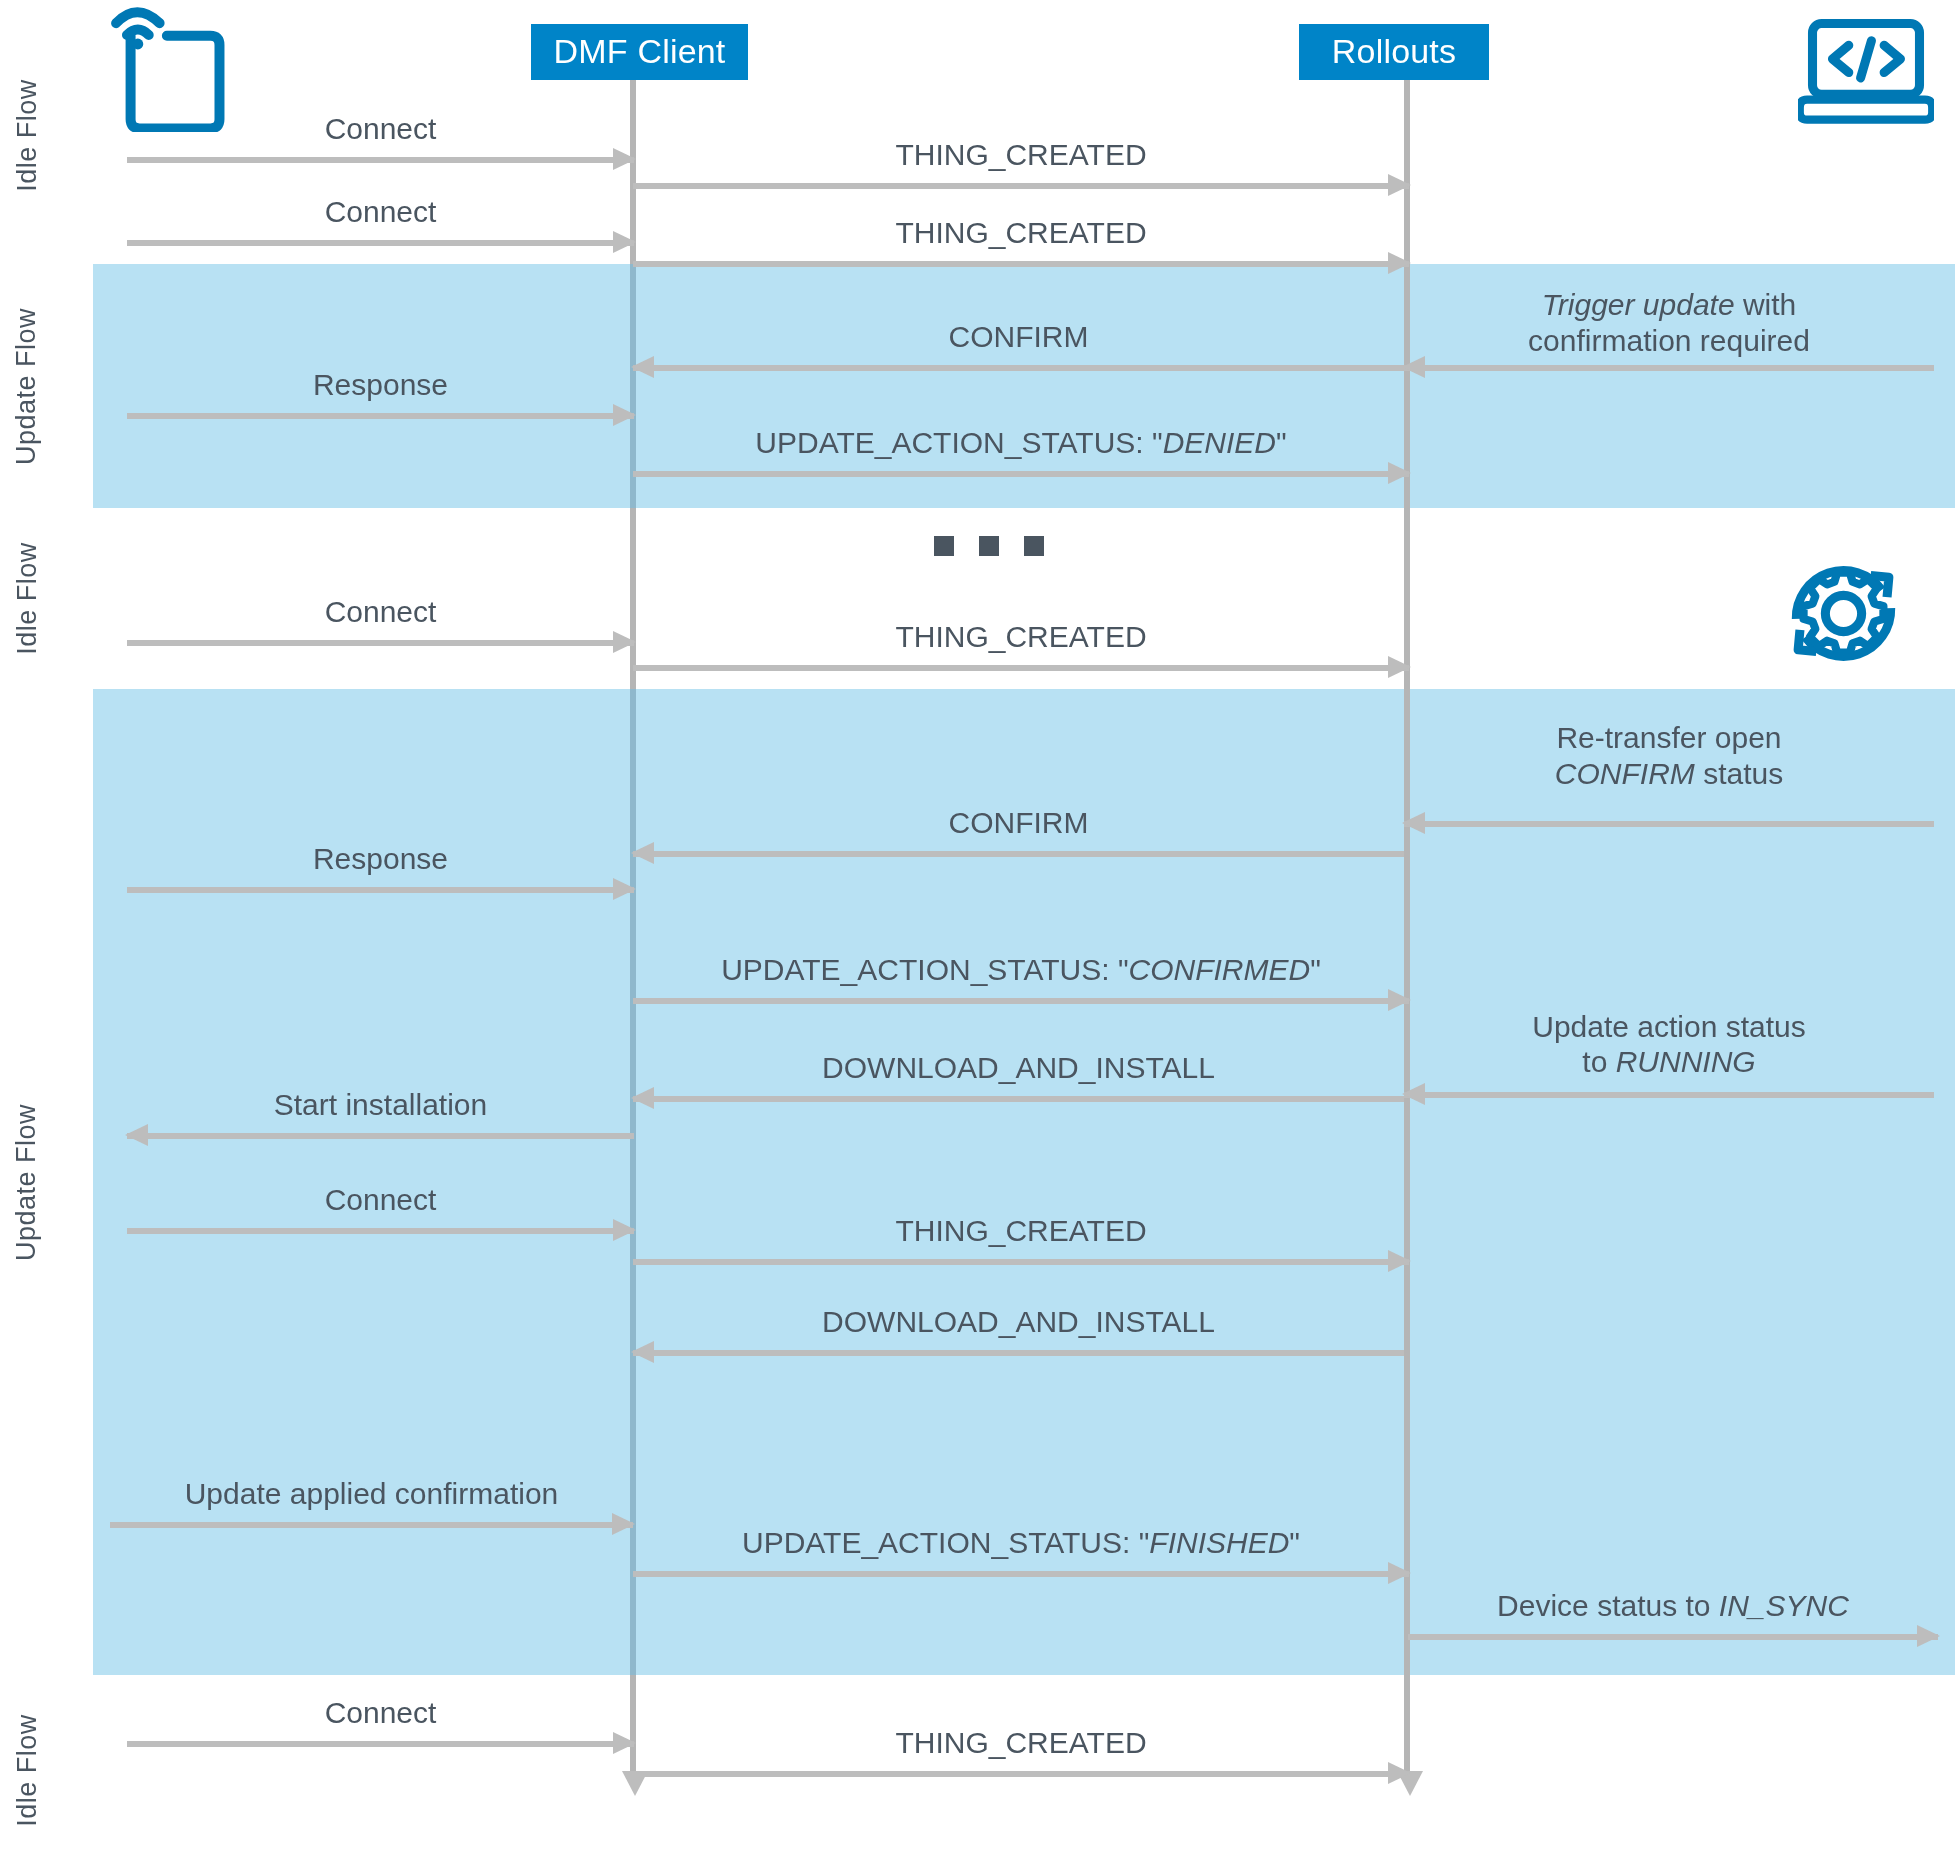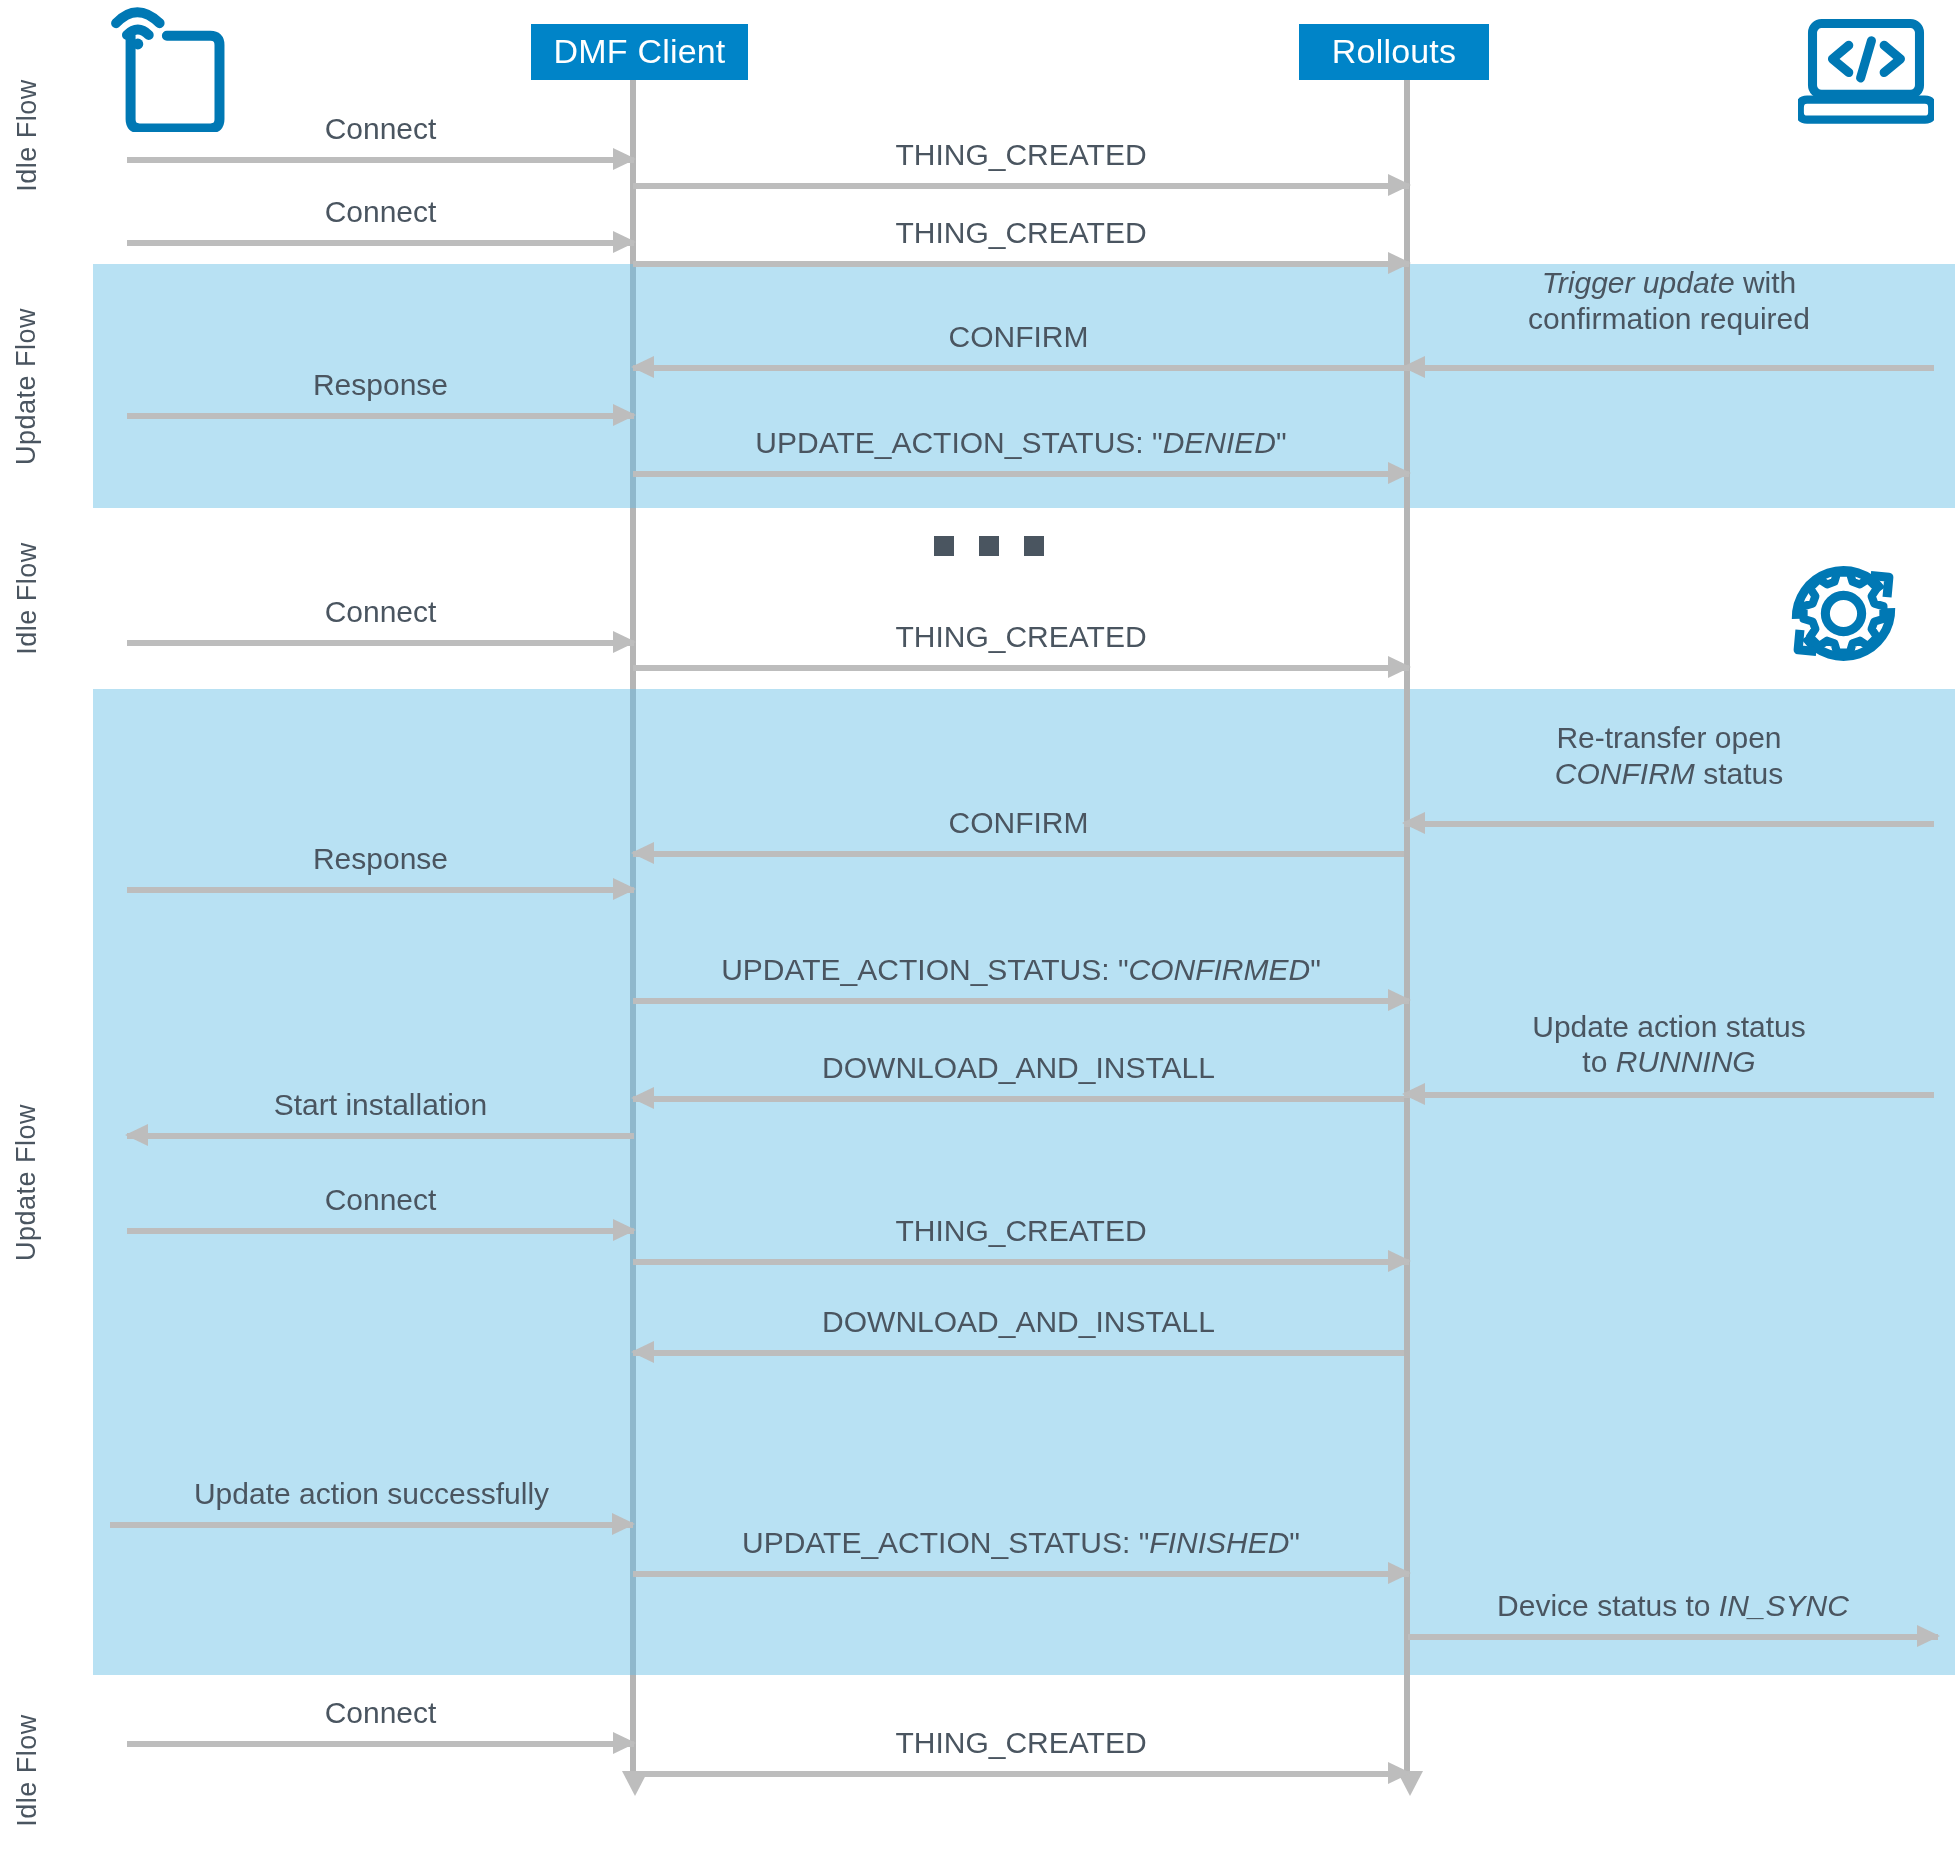--- a/index.html
+++ b/index.html
@@ -195,21 +195,21 @@
 
   <div class="msg" style="left:633px; width:776px; top:261px;">
     <div class="line"></div>
     <div class="head-r"></div>
     <div class="lbl">THING_CREATED</div>
   </div>
 
   <div class="msg" style="left:1404px; width:530px; top:365px;">
     <div class="line"></div>
     <div class="head-l"></div>
-    <div class="lbl two-line" style="bottom:29px;">
+    <div class="lbl two-line" style="bottom:7px;">
       <i>Trigger update</i><span> with</span><br>
       <span>confirmation required</span>
     </div>
   </div>
 
   <div class="msg" style="left:633px; width:771px; top:365px;">
     <div class="line"></div>
     <div class="head-l"></div>
     <div class="lbl">CONFIRM</div>
   </div>
@@ -306,21 +306,21 @@
 
   <div class="msg" style="left:633px; width:771px; top:1350px;">
     <div class="line"></div>
     <div class="head-l"></div>
     <div class="lbl">DOWNLOAD_AND_INSTALL</div>
   </div>
 
   <div class="msg" style="left:110px; width:523px; top:1522px;">
     <div class="line"></div>
     <div class="head-r"></div>
-    <div class="lbl">Update action successfully</div>
+    <div class="lbl">Update applied confirmation</div>
   </div>
 
   <div class="msg" style="left:633px; width:776px; top:1571px;">
     <div class="line"></div>
     <div class="head-r"></div>
     <div class="lbl"><span>UPDATE_ACTION_STATUS: "</span><i>FINISHED</i><span>"</span></div>
   </div>
 
   <div class="msg" style="left:1408px; width:530px; top:1634px;">
     <div class="line"></div>

